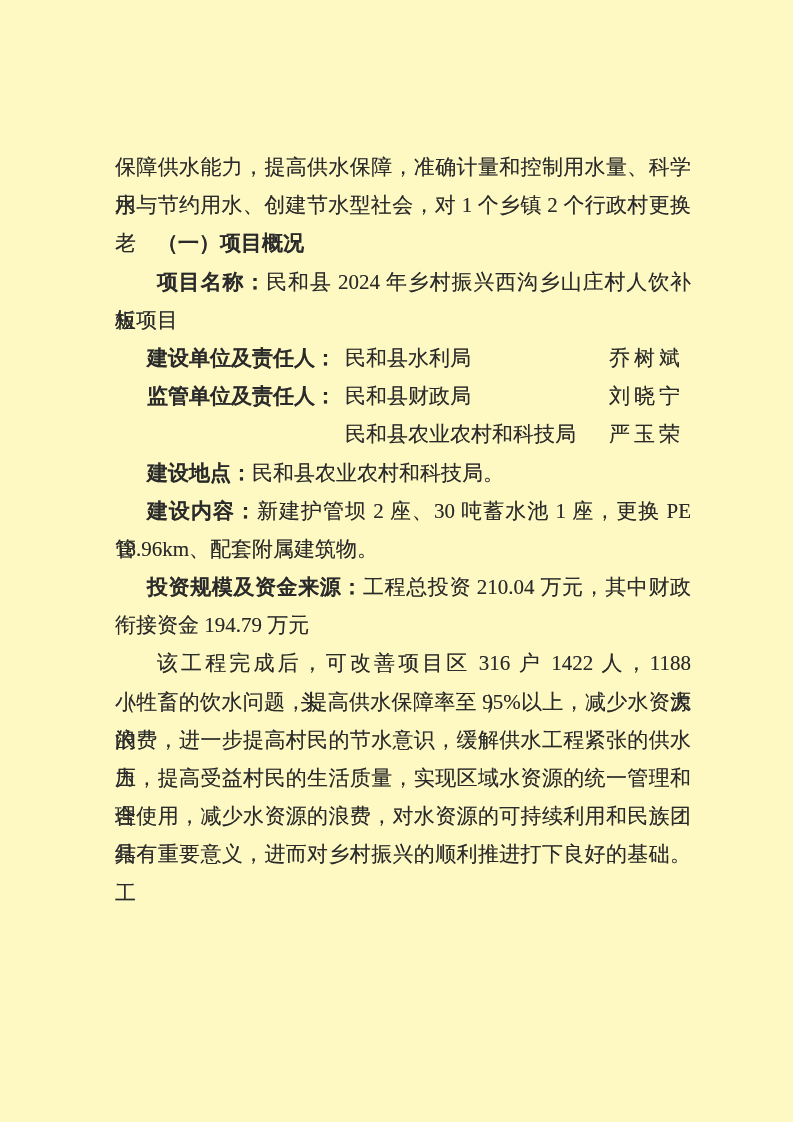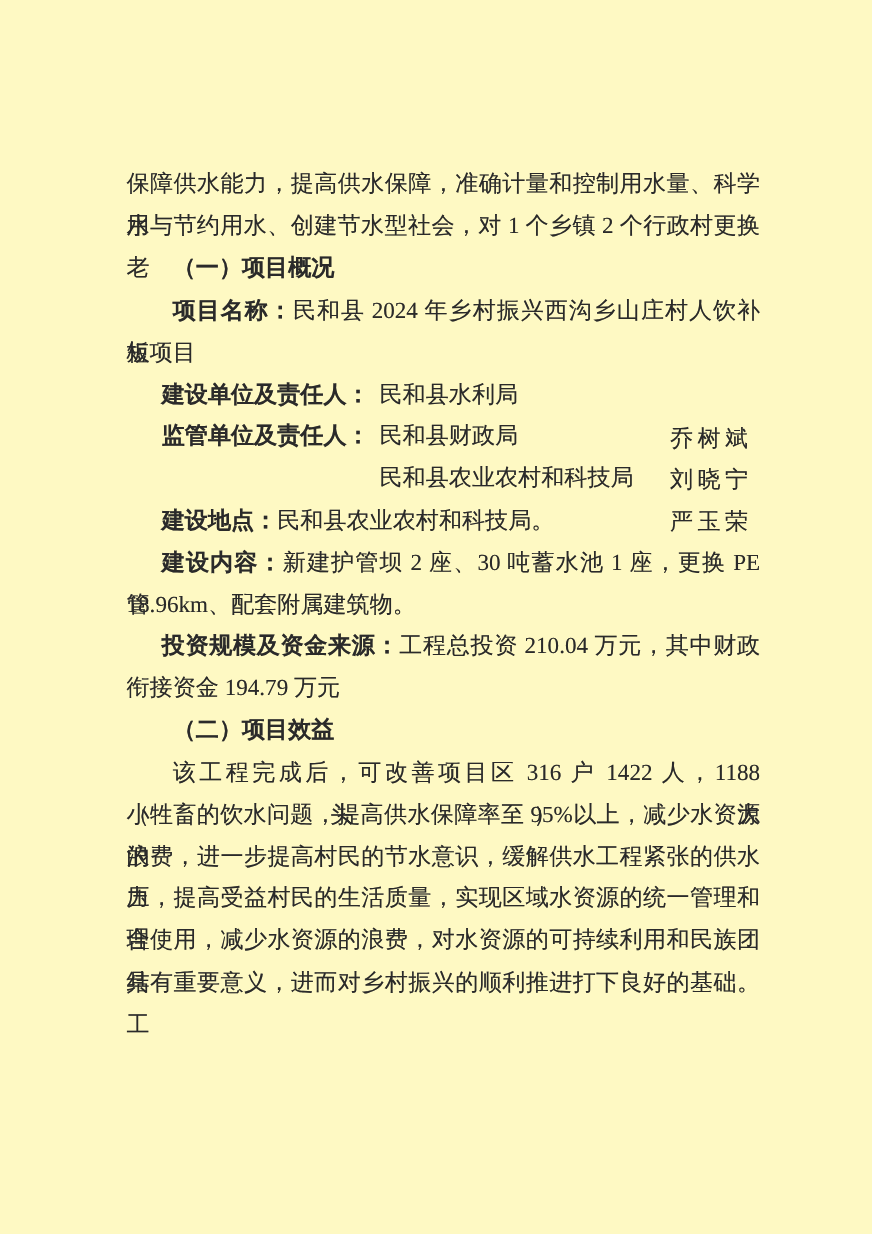--- a/index.html
+++ b/index.html
@@ -28,21 +28,21 @@
     padding: 0;
   }
   .fill { text-align: justify; text-align-last: justify; }
   .ind   { text-indent: 42px; }
   .ind32 { text-indent: 32px; }
   .lbl { font-weight: bold; }
   .hd  { font-weight: bold; }
   .kvrow { position: relative; height: 38.2px; line-height: 38.2px; }
   .kvlabel { position: absolute; left: 32px; font-weight: bold; white-space: nowrap; text-align: right; }
   .kvorg   { position: absolute; left: 230px; white-space: nowrap; text-align: center; }
-  .kvname  { position: absolute; right: 7px; letter-spacing: 4px; white-space: nowrap; margin-top: 40px; }
+  .kvname  { position: absolute; right: 7px; letter-spacing: 4px; white-space: nowrap; }
 </style>
 </head>
 <body>
 
 <div class="page">
   <div class="content">
 
     <p class="ln fill">保障供水能力，提高供水保障，准确计量和控制用水量、科学用</p>
     <p class="ln fill">水与节约用水、创建节水型社会，对 1 个乡镇 2 个行政村更换老</p>
 
@@ -69,21 +69,20 @@
 
     <p class="ln ind32"><span class="lbl">建设地点：</span><span>民和县农业农村和科技局。</span></p>
 
     <p class="ln ind32 fill"><span class="lbl">建设内容：</span><span>新建护管坝 2 座、30 吨蓄水池 1 座，更换 PE 管</span></p>
     <p class="ln">18.96km、配套附属建筑物。</p>
 
     <p class="ln ind32 fill"><span class="lbl">投资规模及资金来源：</span><span>工程总投资 210.04 万元，其中财政</span></p>
     <p class="ln">衔接资金 194.79 万元</p>
 
 
-    <p class="ln ind hd">（二）项目效益</p>
 
     <p class="ln ind fill">该工程完成后，可改善项目区 316 户 1422 人，1188（头）大</p>
     <p class="ln fill">小牲畜的饮水问题，提高供水保障率至 95%以上，减少水资源的</p>
     <p class="ln fill">浪费，进一步提高村民的节水意识，缓解供水工程紧张的供水压</p>
     <p class="ln fill">力，提高受益村民的生活质量，实现区域水资源的统一管理和合</p>
     <p class="ln fill">理使用，减少水资源的浪费，对水资源的可持续利用和民族团结</p>
     <p class="ln fill">具有重要意义，进而对乡村振兴的顺利推进打下良好的基础。工</p>
 
   </div>
 </div>

